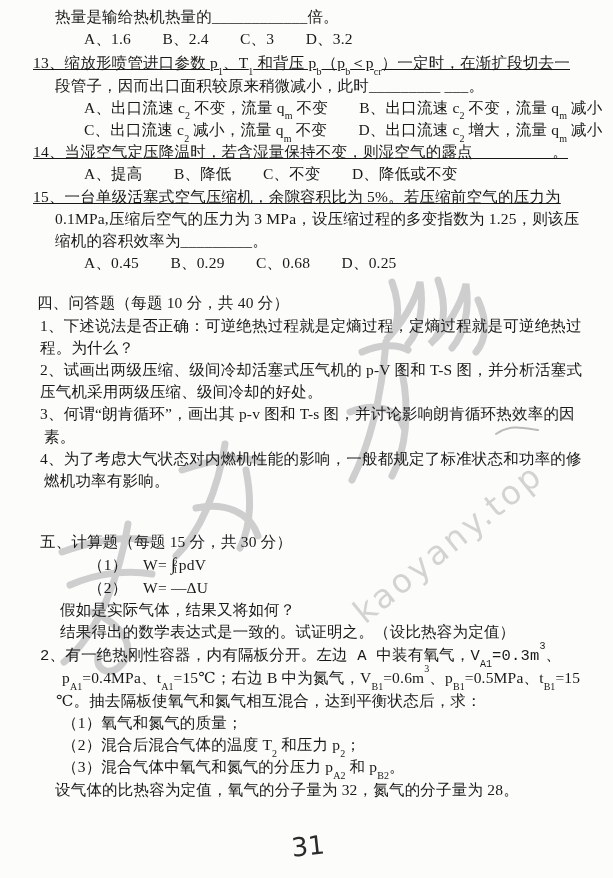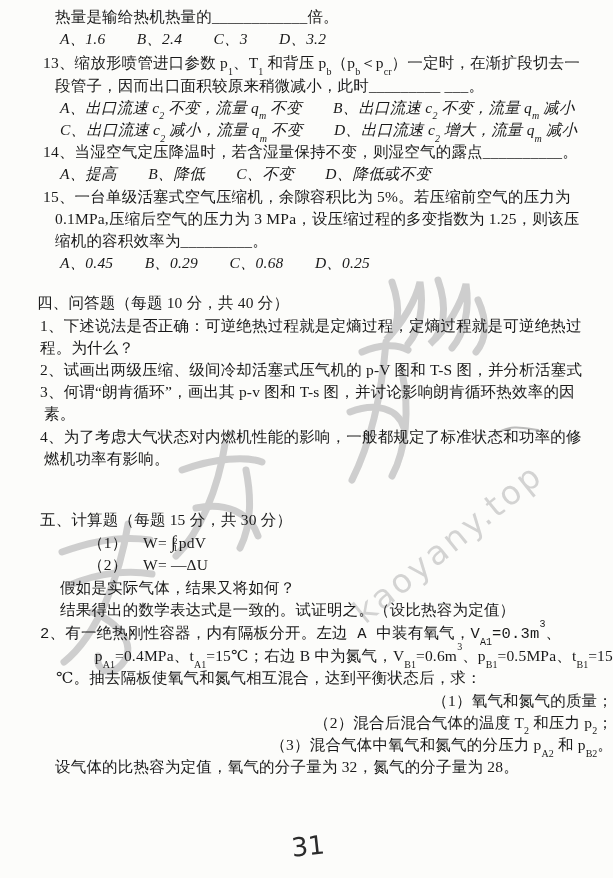--- a/index.html
+++ b/index.html
@@ -6,29 +6,29 @@
   .page{
     position:relative;width:613px;height:878px;margin:0 auto;
     background:#fcfcfa;overflow:hidden;
     font-family:"Liberation Serif","DejaVu Serif",serif;color:#191919;
   }
   .textcol{position:relative;z-index:2;padding-top:6px;font-size:15.5px;line-height:22.2px;letter-spacing:.2px;}
   .line{white-space:pre;}
   .line sub{font-size:10px;line-height:0;position:relative;top:2.5px;letter-spacing:0;}
   .line sup{font-size:10px;line-height:0;position:relative;top:-5px;letter-spacing:0;}
   
-  .qnum{padding-left:43px;}
+  .qnum{padding-left:33px;text-decoration:underline;}
   .cont{padding-left:55px;}
-  .opt{padding-left:60px;font-style:italic;}
+  .opt{padding-left:84px;}
   .sect{padding-left:40px;}
   .item{padding-left:40px;}
   .itemcont{padding-left:44px;}
   .formula{padding-left:88px;}
   .calccont{padding-left:60px;}
-  .datacont{padding-left:62px;text-align:right;}
+  .datacont{padding-left:62px;}
   .datacont2{padding-left:56px;}
   .final{padding-left:55px;}
   
   .intg{display:inline-block;}
   .int-sym{font-size:18px;}
   .int-lims{display:inline-block;vertical-align:-3px;margin-left:-3px;margin-right:1px;font-size:9px;line-height:7px;text-align:left;}
   .int-lims span{display:block;}
   
   .wm-svg{position:absolute;left:0;top:0;z-index:1;pointer-events:none;}
   .wm-url{
@@ -84,20 +84,21 @@
       <div class="line qnum"><span>14、当湿空气定压降温时，若含湿量保持不变，则湿空气的露点__________。</span></div>
       <div class="line opt"><span>A、提高　　B、降低　　C、不变　　D、降低或不变</span></div>
       <div class="line qnum"><span>15、一台单级活塞式空气压缩机，余隙容积比为 5%。若压缩前空气的压力为</span></div>
       <div class="line cont"><span>0.1MPa,压缩后空气的压力为 3 MPa，设压缩过程的多变指数为 1.25，则该压</span></div>
       <div class="line cont"><span>缩机的容积效率为_________。</span></div>
       <div class="line opt"><span>A、0.45　　B、0.29　　C、0.68　　D、0.25</span></div>
       <div class="line sect" style="margin-top: 18px; padding-left: 37px;"><span>四、问答题（每题 10 分，共 40 分）</span></div>
       <div class="line item"><span>1、下述说法是否正确：可逆绝热过程就是定熵过程，定熵过程就是可逆绝热过</span></div>
       <div class="line item"><span>程。为什么？</span></div>
       <div class="line item"><span>2、试画出两级压缩、级间冷却活塞式压气机的 p-V 图和 T-S 图，并分析活塞式</span></div>
+      <div class="line item"><span>压气机采用两级压缩、级间冷却的好处。</span></div>
       <div class="line item"><span>3、何谓“朗肯循环”，画出其 p-v 图和 T-s 图，并讨论影响朗肯循环热效率的因</span></div>
       <div class="line itemcont"><span>素。</span></div>
       <div class="line item"><span>4、为了考虑大气状态对内燃机性能的影响，一般都规定了标准状态和功率的修</span></div>
       <div class="line itemcont"><span>燃机功率有影响。</span></div>
       <div class="line sect" style="margin-top: 39px;"><span>五、计算题（每题 15 分，共 30 分）</span></div>
       <div class="line formula"><span>（1）　W= </span><span class="intg"><span class="int-sym">∫</span><span class="int-lims"><span>2</span><span>1</span></span></span><span>pdV</span></div>
       <div class="line formula"><span>（2）　W= —ΔU</span></div>
       <div class="line calccont"><span>假如是实际气体，结果又将如何？</span></div>
       <div class="line calccont"><span>结果得出的数学表达式是一致的。试证明之。（设比热容为定值）</span></div>
       <div class="line item" style="margin-top: 2px; font-family: Liberation Mono, monospace;"><span>2、有一绝热刚性容器，内有隔板分开。左边 A 中装有氧气，V</span><sub>A1</sub><span>=0.3m</span><sup>3</sup><span>、</span></div>

